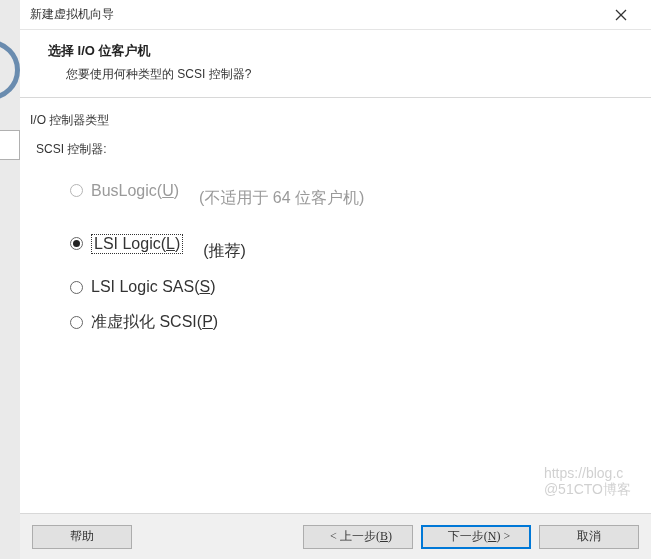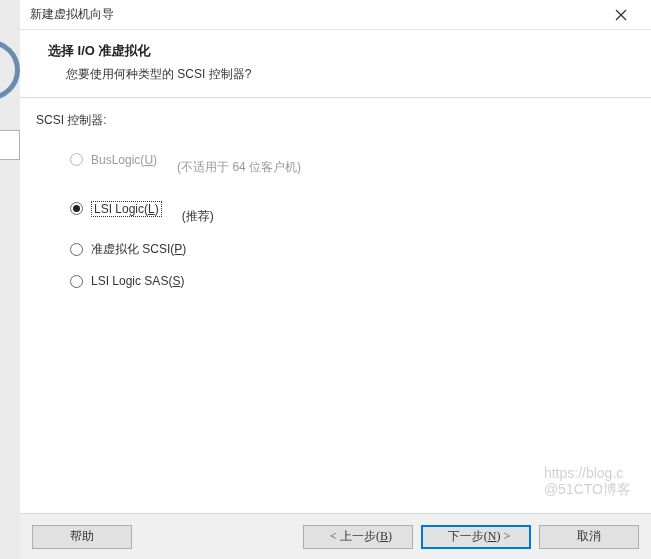--- a/index.html
+++ b/index.html
@@ -75,21 +75,21 @@
       padding: 14px 10px 10px 10px;
       background: #fff;
     }
     .section-title { font-size: 12px; color: #333; margin-bottom: 12px; }
     .sub-label { font-size: 12px; color: #333; margin-left: 6px; margin-bottom: 14px; }
     .radio-group { margin-left: 40px; }
     .radio-row {
       display: flex;
       align-items: center;
       margin-bottom: 16px;
-      font-size: 12px;
+      font-size: 16px;
     }
     .radio {
       width: 13px; height: 13px;
       border: 1px solid #666;
       border-radius: 50%;
       margin-right: 8px;
       display: inline-flex;
       align-items: center; justify-content: center;
       background: #fff;
     }
@@ -160,49 +160,50 @@
     <span class="titlebar-title">新建虚拟机向导</span>
     <div class="close-btn">
       <svg width="12" height="12" viewBox="0 0 12 12">
         <line x1="1" y1="1" x2="11" y2="11" stroke="#333" stroke-width="1.2"></line>
         <line x1="11" y1="1" x2="1" y2="11" stroke="#333" stroke-width="1.2"></line>
       </svg>
     </div>
   </div>
 
   <div class="header">
-    <div class="header-title">选择 I/O 准虚拟化</div>
+    <div class="header-title">选择 I/O 位客户机</div>
     <div class="header-sub">您要使用何种类型的 SCSI 控制器?</div>
   </div>
 
   <div class="content">
+    <div class="section-title">I/O 控制器类型</div>
     <div class="sub-label">SCSI 控制器:</div>
 
     <div class="radio-group">
 
       <div class="radio-row">
         <span class="radio disabled"></span>
         <span class="radio-label disabled"><span>BusLogic(</span><u>U</u><span>)</span></span>
         <span class="note disabled">(不适用于 64 位客户机)</span>
       </div>
 
       <div class="radio-row">
         <span class="radio checked"></span>
         <span class="radio-label focused"><span>LSI Logic(</span><u>L</u><span>)</span></span>
         <span class="note">(推荐)</span>
       </div>
 
       <div class="radio-row">
         <span class="radio"></span>
+        <span class="radio-label"><span>LSI Logic SAS(</span><u>S</u><span>)</span></span>
+      </div>
+
+      <div class="radio-row">
+        <span class="radio"></span>
         <span class="radio-label"><span>准虚拟化 SCSI(</span><u>P</u><span>)</span></span>
-      </div>
-
-      <div class="radio-row">
-        <span class="radio"></span>
-        <span class="radio-label"><span>LSI Logic SAS(</span><u>S</u><span>)</span></span>
       </div>
 
     </div>
   </div>
 
   <div class="button-bar">
     <button class="btn">帮助</button>
     <div class="spacer"></div>
     <button class="btn wide">
         <span>&lt; 上一步(</span>

